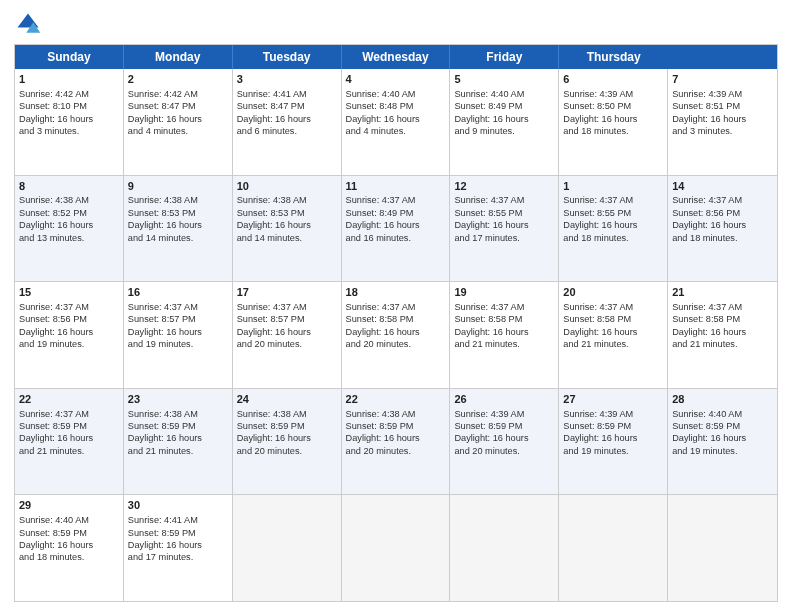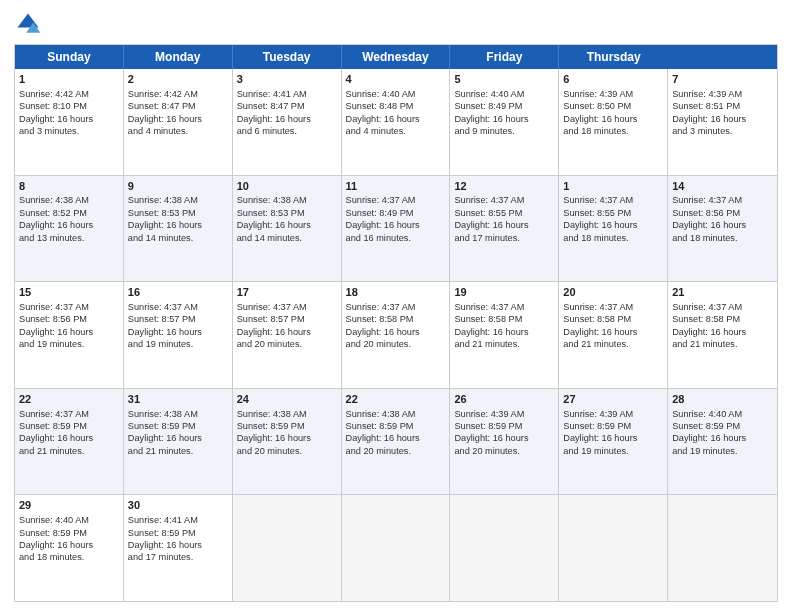--- a/index.html
+++ b/index.html
@@ -303,21 +303,21 @@
         </div>
         <div class="cal-week">
           <div class="cal-cell alt-row">
             <span class="day-num">22</span>
             <div class="cell-text">Sunrise: 4:37 AM</div>
             <div class="cell-text">Sunset: 8:59 PM</div>
             <div class="cell-text">Daylight: 16 hours</div>
             <div class="cell-text">and 21 minutes.</div>
           </div>
           <div class="cal-cell alt-row">
-            <span class="day-num">31</span>
+            <span class="day-num">23</span>
             <div class="cell-text">Sunrise: 4:38 AM</div>
             <div class="cell-text">Sunset: 8:59 PM</div>
             <div class="cell-text">Daylight: 16 hours</div>
             <div class="cell-text">and 21 minutes.</div>
           </div>
           <div class="cal-cell alt-row">
             <span class="day-num">24</span>
             <div class="cell-text">Sunrise: 4:38 AM</div>
             <div class="cell-text">Sunset: 8:59 PM</div>
             <div class="cell-text">Daylight: 16 hours</div>

